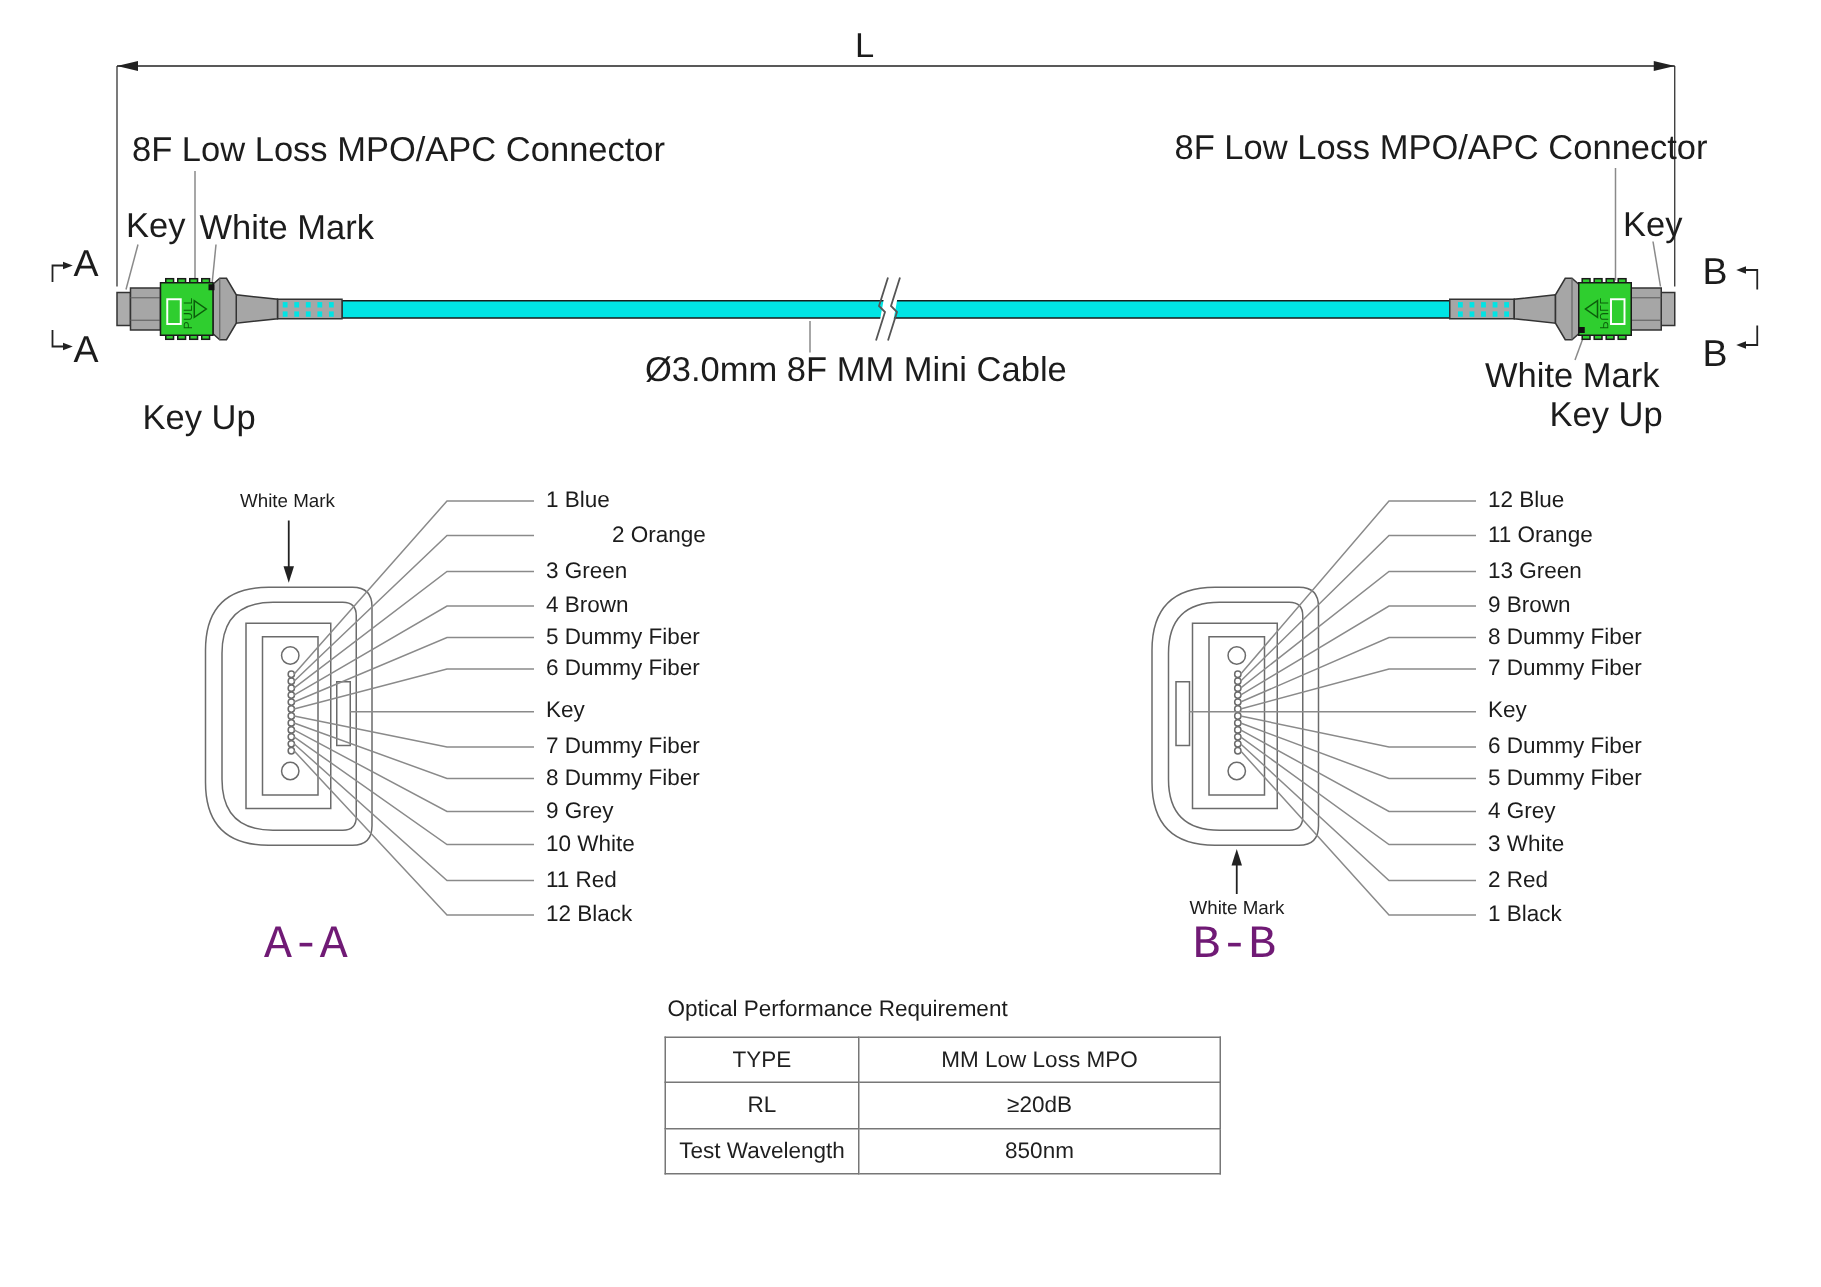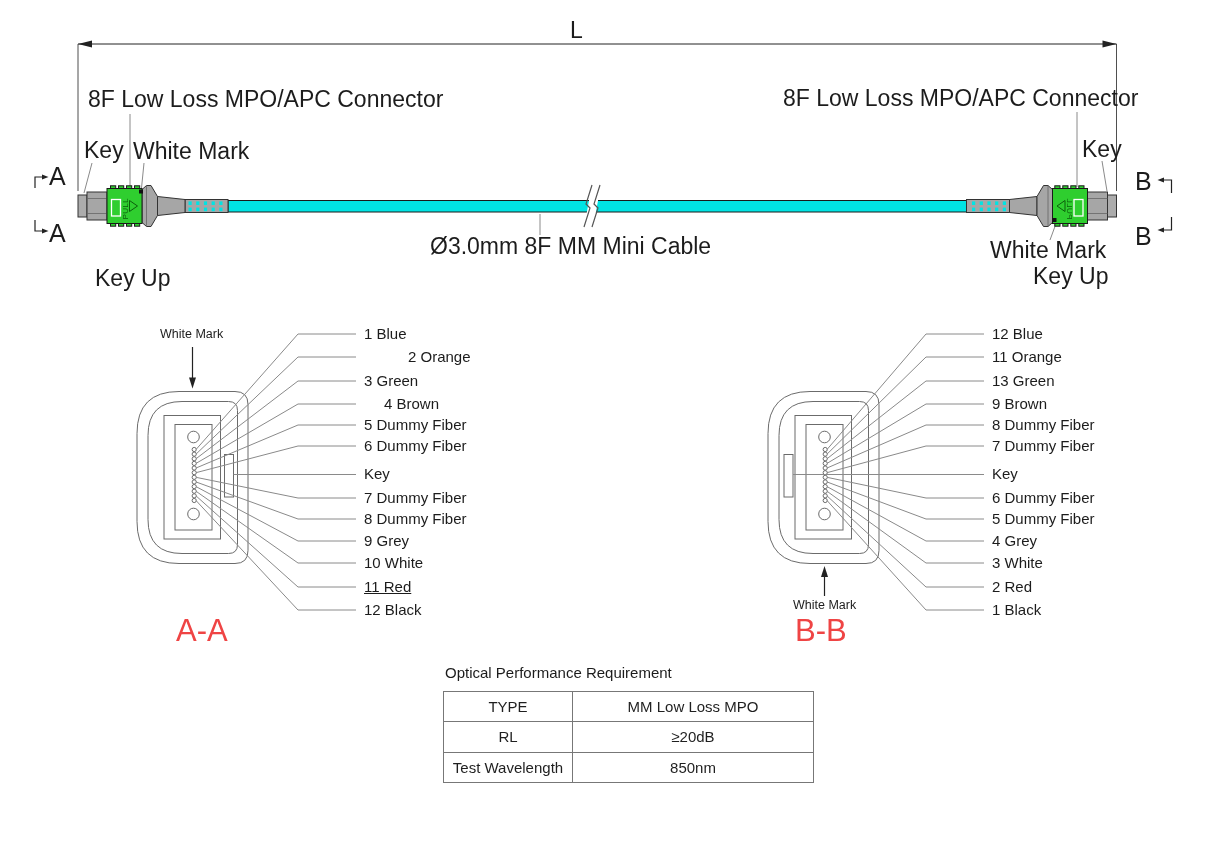--- a/index.html
+++ b/index.html
@@ -11,21 +11,21 @@
   #page{
     position:relative;width:1214px;height:858px;background:#fff;overflow:hidden;
     font-family:"Liberation Sans","DejaVu Sans",sans-serif;color:#1c1c1c;
   }
   #art{position:absolute;left:0;top:0;}
   #labels-layer{position:absolute;left:0;top:0;width:1214px;height:858px;}
   .lbl{position:absolute;white-space:nowrap;font-size:23px;line-height:1.1;color:#1c1c1c;}
   .lbl-ab{position:absolute;white-space:nowrap;font-size:25px;line-height:1.05;color:#1c1c1c;}
   .lbl-sm{position:absolute;white-space:nowrap;font-size:12.5px;line-height:1.1;color:#1c1c1c;}
   .leg{position:absolute;white-space:nowrap;font-size:15px;line-height:18px;height:18px;color:#1c1c1c;}
-  .sec-title{position:absolute;white-space:nowrap;font-size:31px;line-height:1.05;color:#ef4444;}
+  .sec-title{position:absolute;white-space:nowrap;font-size:31px;line-height:1.05;color:#701a75;font-family:Liberation Mono, monospace;}
   .opt-table{position:absolute;left:443px;top:664px;}
   .opt-title{font-size:15px;color:#1c1c1c;margin:0 0 10px 2px;}
   .opt-table table{border-collapse:collapse;}
   .opt-table td{border:1px solid #777;font-size:15px;text-align:center;color:#1f1f1f;padding:0;}
   .opt-table td.c1{width:128px;height:29.3px;}
   .opt-table td.c2{width:240px;}
 </style>
 </head>
 <body>
 
@@ -218,29 +218,29 @@
             <tr>
               <td class="c1">Test Wavelength</td>
               <td class="c2">850nm</td>
             </tr>
           </tbody>
         </table>
     </div>
   <div class="leg" style="left: 364px; top: 325px;">1 Blue</div>
       <div class="leg" style="left: 364px; top: 348px; margin-left: 44px;">2 Orange</div>
       <div class="leg" style="left: 364px; top: 372px;">3 Green</div>
-      <div class="leg" style="left: 364px; top: 395px; margin-left: 20px;">4 Brown</div>
+      <div class="leg" style="left: 364px; top: 395px;">4 Brown</div>
       <div class="leg" style="left: 364px; top: 416px;">5 Dummy Fiber</div>
       <div class="leg" style="left: 364px; top: 437px;">6 Dummy Fiber</div>
       <div class="leg" style="left: 364px; top: 465px;">Key</div>
       <div class="leg" style="left: 364px; top: 489px;">7 Dummy Fiber</div>
       <div class="leg" style="left: 364px; top: 510px;">8 Dummy Fiber</div>
       <div class="leg" style="left: 364px; top: 532px;">9 Grey</div>
       <div class="leg" style="left: 364px; top: 554px;">10 White</div>
-      <div class="leg" style="left: 364px; top: 578px; text-decoration: underline;">11 Red</div>
+      <div class="leg" style="left: 364px; top: 578px;">11 Red</div>
       <div class="leg" style="left: 364px; top: 601px;">12 Black</div>
       <div class="leg" style="left: 992px; top: 325px;">12 Blue</div>
       <div class="leg" style="left: 992px; top: 348px;">11 Orange</div>
       <div class="leg" style="left: 992px; top: 372px;">13 Green</div>
       <div class="leg" style="left: 992px; top: 395px;">9 Brown</div>
       <div class="leg" style="left: 992px; top: 416px;">8 Dummy Fiber</div>
       <div class="leg" style="left: 992px; top: 437px;">7 Dummy Fiber</div>
       <div class="leg" style="left: 992px; top: 465px;">Key</div>
       <div class="leg" style="left: 992px; top: 489px;">6 Dummy Fiber</div>
       <div class="leg" style="left: 992px; top: 510px;">5 Dummy Fiber</div>

